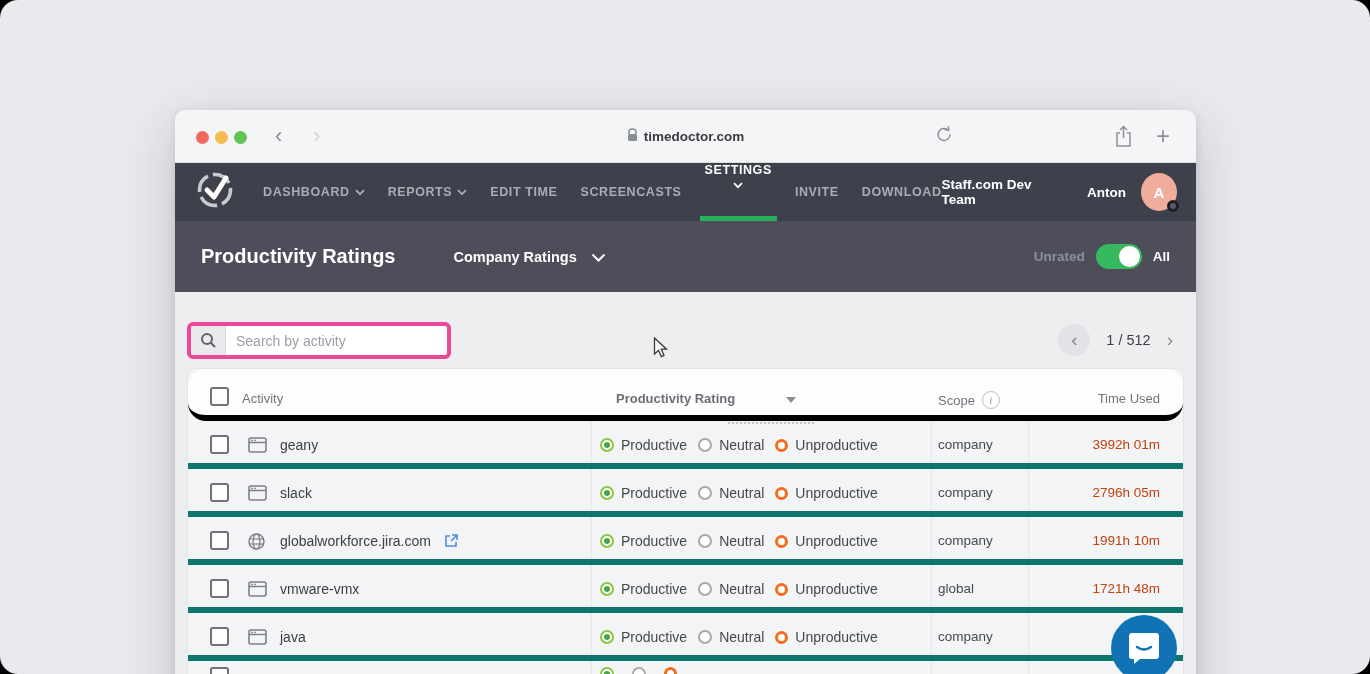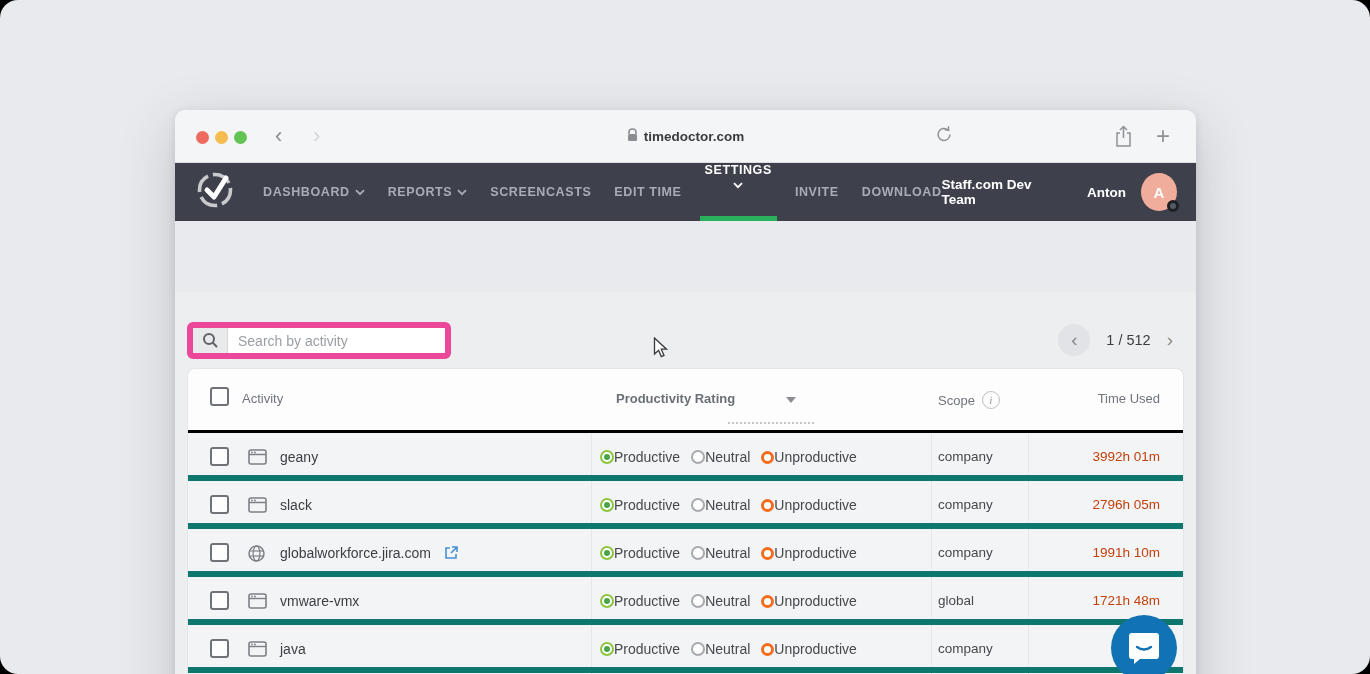--- a/index.html
+++ b/index.html
@@ -62,43 +62,43 @@
   .toggle-off-label { color:#8d909c; font-size:13.5px; font-weight:bold; }
   .toggle { width:46px; height:25px; border-radius:13px; background:#35b95f; position:relative; }
   .toggle .knob { position:absolute; top:2px; right:2px; width:21px; height:21px;
                   border-radius:50%; background:#fff; }
   .toggle-on-label { color:#fff; font-size:13.5px; font-weight:bold; }
 
   
   .content { position:absolute; top:182px; left:0; width:100%; height:440px; background:#edeef0; }
 
   .searchbar { position:absolute; left:12px; top:30px; width:264px; height:37px;
-               border:6px solid #ec4899; border-radius:6px; background:#fff; display:flex;
+               border:4px solid #ec4899; border-radius:6px; background:#fff; display:flex;
                overflow:hidden; }
   .search-iconbox { width:35px; background:#e9eaec; border-right:1px solid #d6d7da;
                     display:flex; align-items:center; justify-content:center; }
   .searchbar input { border:none; outline:none; flex:1; padding:0 10px; font-size:14px;
                      color:#3f4146; font-family:inherit; background:transparent; }
   .searchbar input::placeholder { color:#9b9ea6; }
 
   .pager { position:absolute; right:23px; top:32px; display:flex; align-items:center; gap:16px; }
   .pager-prev { width:32px; height:32px; border-radius:50%; background:#e2e3e6; display:flex;
                 align-items:center; justify-content:center; color:#83858b; font-size:19px; }
   .pager-text { color:#3c3e43; font-size:14.5px; }
   .pager-next { color:#8d8781; font-size:19px; }
 
   
   .card { position:absolute; left:12px; top:76px; width:997px; height:420px;
           background:#f3f4f6; border-radius:8px 8px 0 0; border:1px solid #e4e5e8;
           border-bottom:none; overflow:hidden; }
   .vline { position:absolute; top:0; bottom:0; width:1px; background:#e6e7ea; }
   .vl-1 { left:403px; } .vl-2 { left:743px; } .vl-3 { left:840px; }
 
-  .thead { position:relative; height:64px; background:#fdfdfe; border-bottom:3px solid #000000;
-           color:#70747b; font-size:13px; }
+  .thead { position:relative; height:52px; background:#fdfdfe; border-bottom:6px solid #000000;
+           color:#70747b; font-size:13px;border-radius:18px; }
   .th { position:absolute; top:22px; }
   .th-activity { left:54px; }
   .th-rating   { left:428px; font-weight:bold; color:#6b6f76; }
   .sort-caret { position:absolute; left:598px; top:28px; width:0; height:0;
                 border-left:5px solid transparent; border-right:5px solid transparent;
                 border-top:6px solid #8a8d92; }
   .dotted { position:absolute; left:540px; top:53px; width:86px;
             border-bottom:2px dotted #c3c5c9; }
   .th-scope { left:750px; display:flex; align-items:center; gap:7px; }
   .info-icon { width:18px; height:18px; border-radius:50%; border:1.5px solid #bcbfc4;
@@ -116,21 +116,21 @@
   .row-name { position:absolute; left:92px; top:16px; font-size:14px; color:#3b3e43; }
   .ext-link { margin-left:9px; vertical-align:-2px; }
   .radios { position:absolute; left:412px; top:0; height:48px; display:flex; align-items:center; }
   .ropt { display:flex; align-items:center; margin-right:11px; }
   .radio { width:14px; height:14px; border-radius:50%; background:#fff; position:relative; }
   .radio.r0 { border:2px solid #8cc63f; }
   .radio.r1 { border:2px solid #a8aaae; }
   .radio.r2 { border:3px solid #f36d21; width:13px; height:13px; }
   .radio.selected::after { content:""; position:absolute; inset:2px; border-radius:50%;
                            background:#47a447; }
-  .rlabel { font-size:14px; color:#45484d; }
+  .rlabel { font-size:14px; color:#45484d; margin-left:7px; }
   .row-scope { position:absolute; left:750px; top:16px; font-size:13.5px; color:#46494e; }
   .row-time { position:absolute; right:23px; top:16px; font-size:13.5px; color:#c2410c; }
   .row.partial { border-bottom:none; }
   .row.partial .radios { top:6px; align-items:flex-start; }
   .row.partial .checkbox { top:6px; }
 
   
   .intercom { position:absolute; left:1111px; top:615px; width:66px; height:66px;
               border-radius:50%; background:#1173b4; display:flex; align-items:center;
               justify-content:center; }
@@ -196,25 +196,25 @@
   </span>
           <span class="nav-item">
     <span class="nav-label">REPORTS</span>
     <span class="nav-caret">
       <svg width="10" height="7" viewBox="0 0 10 7">
                 <path d="M1 1.2 L5 5.2 L9 1.2" fill="none" stroke="#a9acb6" stroke-width="1.8"></path>
               </svg>
     </span>
   </span>
           <span class="nav-item">
+    <span class="nav-label">EDIT TIME</span>
+
+  </span>
+          <span class="nav-item">
     <span class="nav-label">SCREENCASTS</span>
-
-  </span>
-          <span class="nav-item">
-    <span class="nav-label">EDIT TIME</span>
 
   </span>
           <span class="nav-item active">
     <span class="nav-label">SETTINGS</span>
     <span class="nav-caret">
       <svg width="10" height="7" viewBox="0 0 10 7">
                 <path d="M1 1.2 L5 5.2 L9 1.2" fill="none" stroke="#ffffff" stroke-width="1.8"></path>
               </svg>
     </span>
   </span>
@@ -230,20 +230,38 @@
       <div class="nav-right">
         <span class="team-name">Staff.com Dev Team</span>
         <span class="user-name">Anton</span>
         <span class="avatar">
           <span>A</span>
           <span class="status-dot"></span>
         </span>
       </div>
     </div>
 
+    <div class="subheader">
+      <span class="page-title">Productivity Ratings</span>
+      <span class="ratings-dropdown">
+        <span>Company Ratings</span>
+        <span>
+          <svg width="15" height="9" viewBox="0 0 15 9">
+              <path d="M1.5 1.5 L7.5 7.5 L13.5 1.5" fill="none" stroke="#fff" stroke-width="2"></path>
+            </svg>
+        </span>
+      </span>
+      <span class="sub-right">
+        <span class="toggle-off-label">Unrated</span>
+        <span class="toggle">
+            <span class="knob"></span>
+          </span>
+        <span class="toggle-on-label">All</span>
+      </span>
+    </div>
 
     <div class="content">
 
       <div class="searchbar">
         <span class="search-iconbox">
           <svg width="17" height="17" viewBox="0 0 17 17">
               <circle cx="7" cy="7" r="5" fill="none" stroke="#5f6368" stroke-width="2"></circle>
               <path d="M10.8 10.8 L15 15" stroke="#5f6368" stroke-width="2"></path>
             </svg>
         </span>

